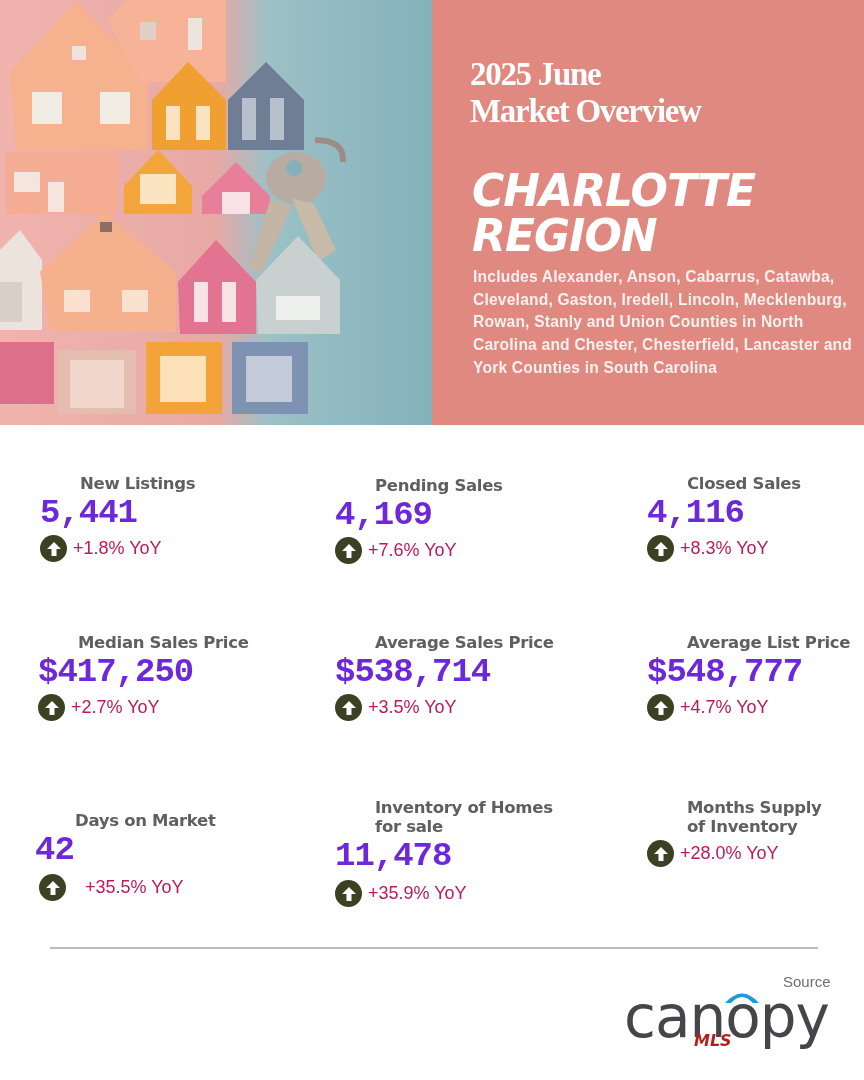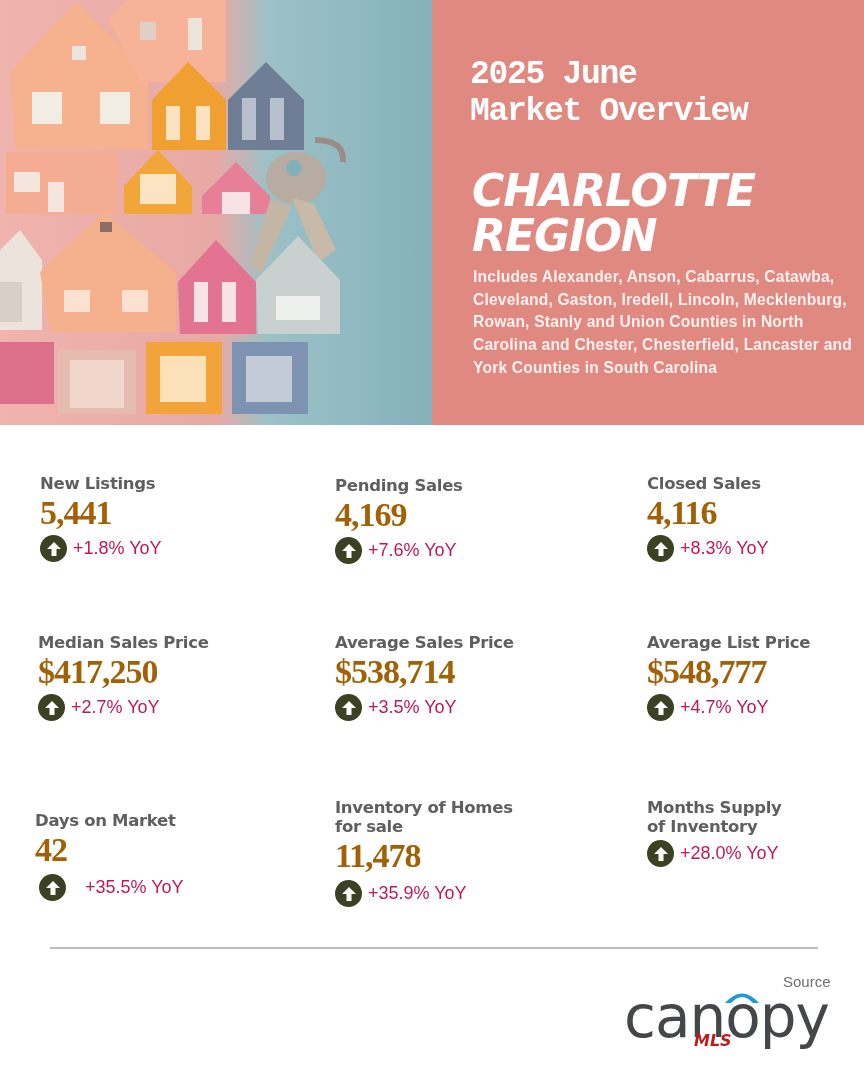--- a/index.html
+++ b/index.html
@@ -5,31 +5,31 @@
     * { margin: 0; padding: 0; box-sizing: border-box; }
     html, body { width: 864px; height: 1080px; background: #ffffff; overflow: hidden; }
     body { position: relative; font-family: "Liberation Sans", sans-serif; }
 
     
     .hero { position: absolute; left: 0; top: 0; width: 864px; height: 425px; }
     .hero-image { position: absolute; left: 0; top: 0; width: 432px; height: 425px; overflow: hidden;
       background: linear-gradient(90deg, #f2b5b0 0%, #eeb2ab 40%, #9fc0c6 60%, #86b3bd 100%); }
     .hero-image svg { display: block; }
     .hero-panel { position: absolute; left: 432px; top: 0; width: 432px; height: 425px; background: #df8980; }
-    .hero-title { position: absolute; left: 38px; top: 56px; color: #ffffff; font-family: Liberation Mono, monospace;
+    .hero-title { position: absolute; left: 38px; top: 56px; color: #ffffff; font-family: Liberation Serif, serif;
       font-weight: bold; font-size: 33px; line-height: 37px; letter-spacing: -1.3px; }
     .hero-region { position: absolute; left: 40px; top: 168px; color: #ffffff; font-family: "DejaVu Sans", sans-serif;
       font-weight: bold; font-size: 44px; line-height: 45px; letter-spacing: -1px; font-style: italic; }
     .hero-desc { position: absolute; left: 41px; top: 266px; width: 385px; color: #fdf0ee; font-family: "Liberation Sans", sans-serif;
       font-weight: bold; font-size: 15.6px; line-height: 22.7px; letter-spacing: 0.2px; }
 
     
     .stat { position: absolute; color: #5c5c5c; }
-    .stat-label { font-family: "DejaVu Sans", sans-serif; font-weight: bold; font-size: 16.5px; line-height: 19px; color: #5f5f5f; letter-spacing: -0.3px; white-space: nowrap; }
-    .stat-value { font-family: Liberation Serif, serif; font-weight: bold; font-size: 34px; line-height: 40px; color: #a16207; letter-spacing: -1px; white-space: nowrap; }
+    .stat-label { font-family: "DejaVu Sans", sans-serif; font-weight: bold; font-size: 16.5px; line-height: 19px; color: #5f5f5f; letter-spacing: -0.3px; white-space: nowrap; margin-left: 40px; }
+    .stat-value { font-family: Liberation Mono, monospace; font-weight: bold; font-size: 34px; line-height: 40px; color: #6d28d9; letter-spacing: -1px; white-space: nowrap; }
     .stat-change { display: flex; align-items: center; margin-top: 2px; }
     .arrow-badge { width: 27px; height: 27px; border-radius: 50%; background: #3b4122; display: flex; align-items: center; justify-content: center; flex: 0 0 27px; }
     .change-text { margin-left: 6px; font-family: "Liberation Sans", sans-serif; font-size: 18px; color: #be185d; white-space: nowrap; }
 
     .divider { position: absolute; left: 50px; top: 947px; width: 768px; height: 2px; background: #bcbcbc; }
 
     
     .source { position: absolute; left: 783px; top: 973px; font-family: "Liberation Sans", sans-serif; font-size: 15px; color: #6e6e6e; }
     .logo { position: absolute; left: 624px; top: 985px; width: 220px; height: 70px; }
     .logo-word { position: absolute; left: 0; top: 0; font-family: "DejaVu Sans", sans-serif; font-size: 58px; line-height: 64px; color: #444649; letter-spacing: -1px; }

